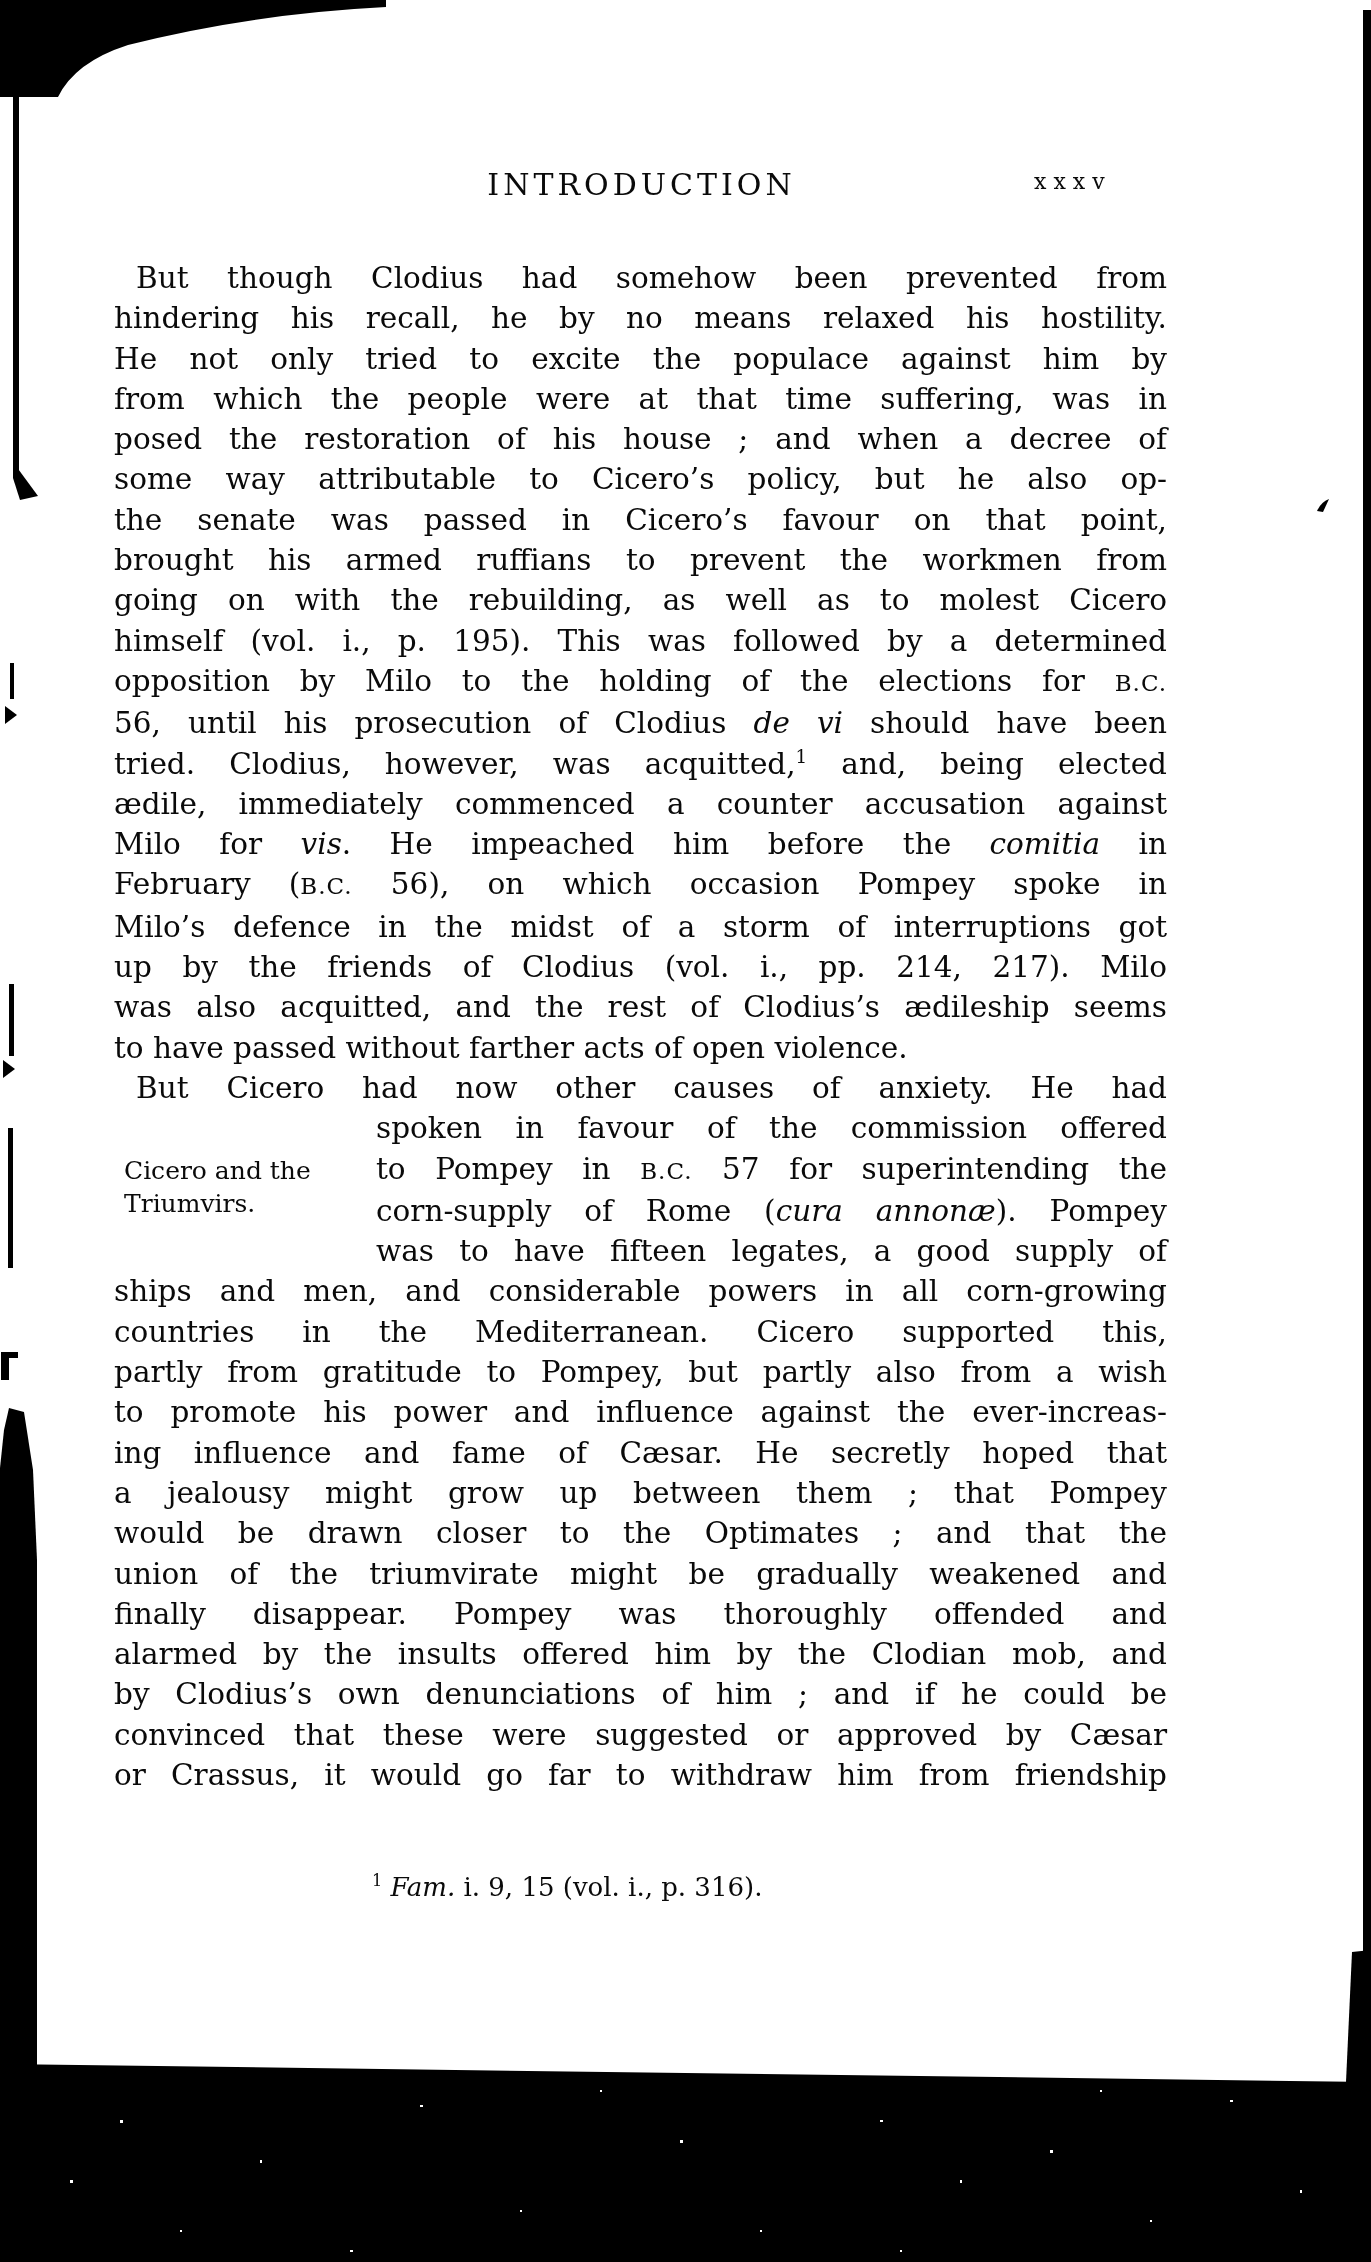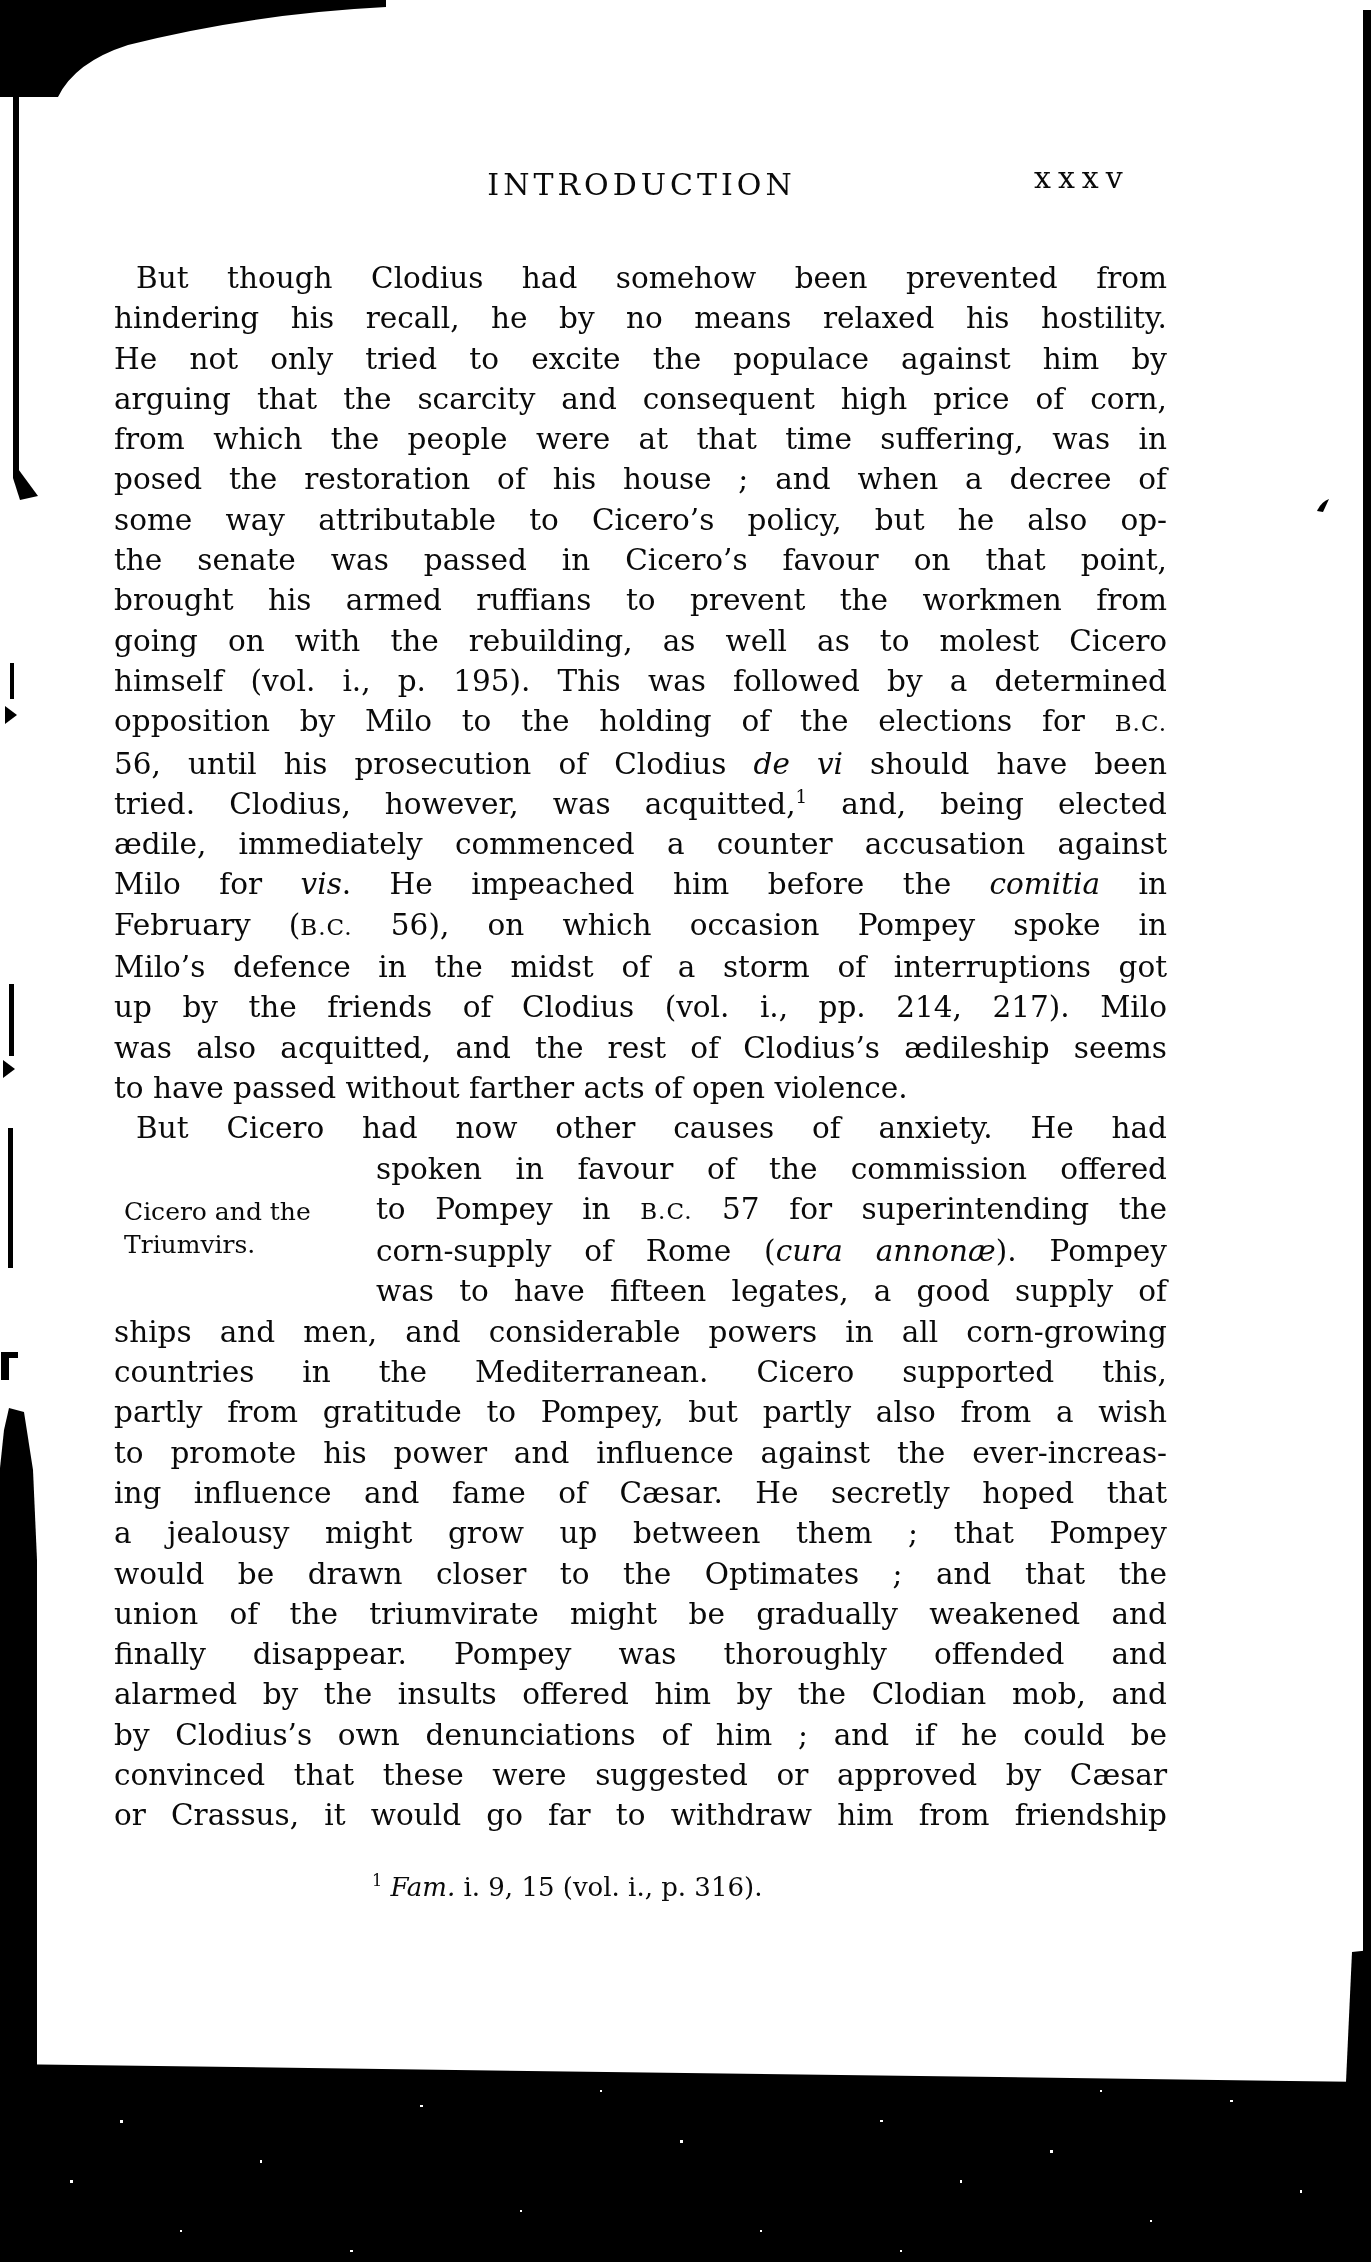--- a/index.html
+++ b/index.html
@@ -5,21 +5,21 @@
   html,body{margin:0;padding:0;background:#888;}
   .page{
     position:relative;width:1371px;height:2262px;background:#ffffff;
     overflow:hidden;font-family:"DejaVu Serif",serif;color:#0a0a0a;
   }
   .htitle{
     position:absolute;left:115px;top:167px;width:1053px;text-align:center;
     font-size:30px;letter-spacing:4px;white-space:nowrap;
   }
   .pagenum{
-    position:absolute;left:1034px;top:160px;font-size:30px;letter-spacing:7px;
+    position:absolute;left:1034px;top:169px;font-size:22px;letter-spacing:7px;
   }
   .bodytext{
     position:absolute;left:114px;top:258px;width:1053px;
     font-size:29.5px;line-height:40.3px;text-align:justify;
   }
   .tline{text-align:justify;text-align-last:justify;}
   .tline.rag{text-align-last:left;}
   .firstline{padding-left:22px;box-sizing:border-box;}
   .row{display:flex;align-items:stretch;}
   .sidenote{
@@ -39,21 +39,20 @@
 <div class="page">
 
   <div class="htitle">INTRODUCTION</div>
   <div class="pagenum">xxxv</div>
 
   <div class="bodytext">
     <div>
         <div class="tline firstline"><span>But though Clodius had somehow been prevented from</span></div>
         <div class="tline"><span>hindering his recall, he by no means relaxed his hostility.</span></div>
         <div class="tline"><span>He not only tried to excite the populace against him by</span></div>
-        <div class="tline"><span>arguing that the scarcity and consequent high price of corn,</span></div>
         <div class="tline"><span>from which the people were at that time suffering, was in</span></div>
         <div class="tline"><span>posed the restoration of his house ; and when a decree of</span></div>
         <div class="tline"><span>some way attributable to Cicero’s policy, but he also op-</span></div>
         <div class="tline"><span>the senate was passed in Cicero’s favour on that point,</span></div>
         <div class="tline"><span>brought his armed ruffians to prevent the workmen from</span></div>
         <div class="tline"><span>going on with the rebuilding, as well as to molest Cicero</span></div>
         <div class="tline"><span>himself (vol. i., p. 195).  This was followed by a determined</span></div>
         <div class="tline"><span>opposition by Milo to the holding of the elections for </span><span class="sc">B.C.</span></div>
         <div class="tline"><span>56, until his prosecution of Clodius </span><span class="i">de vi</span><span> should have been</span></div>
         <div class="tline"><span>tried.  Clodius, however, was acquitted,</span><span class="sup">1</span><span> and, being elected</span></div>

